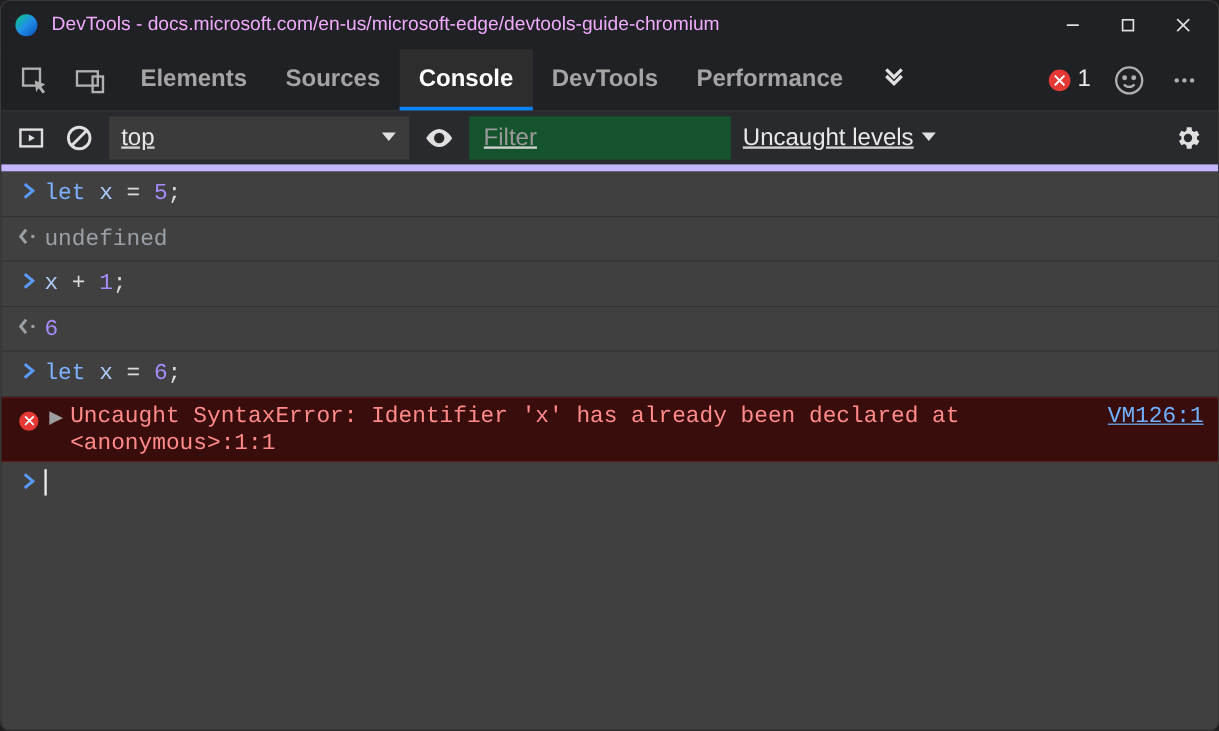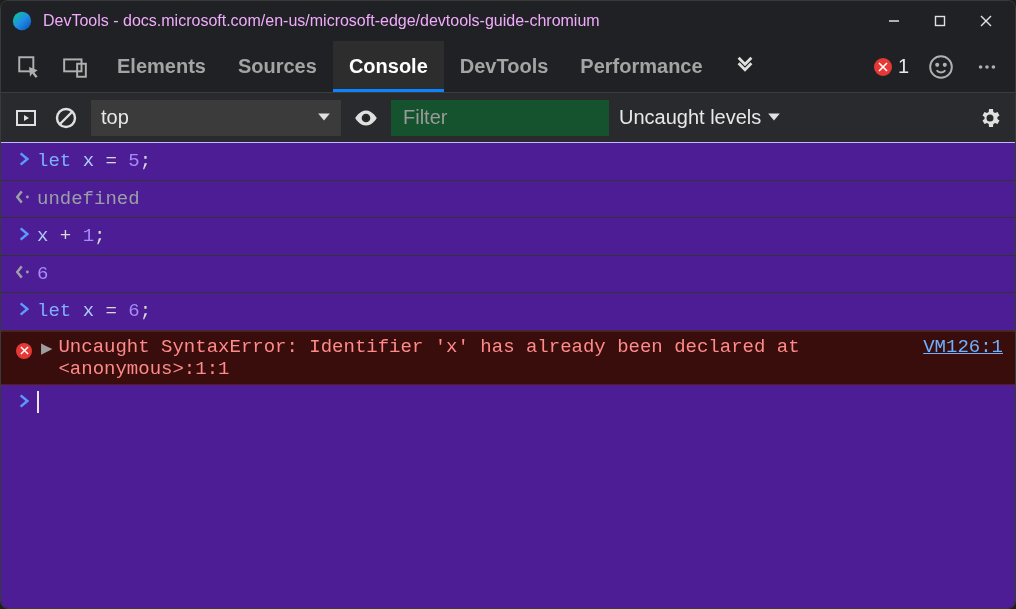--- a/index.html
+++ b/index.html
@@ -69,23 +69,23 @@
     width: 18px; height: 18px; border-radius: 50%;
     background: #e53935; display: flex; align-items: center; justify-content: center;
   }
   .err-badge .dot svg { width: 10px; height: 10px; }
   .smile { width: 26px; height: 26px; }
 
   
   .toolbar {
     height: 50px;
     background: #292a2d;
-    border-bottom: 1px solid #c4b5fd;
+    border-bottom: 6px solid #c4b5fd;
     display: flex; align-items: center;
-    padding: 0 10px; gap: 10px;
+    padding: 0 10px; gap: 10px; text-decoration: underline;
   }
   .tool-icon {
     width: 30px; height: 30px;
     display: flex; align-items: center; justify-content: center;
     cursor: pointer;
   }
   .ctx-select {
     background: #3b3b3b; color: #e8e8e8;
     height: 36px; width: 250px;
     display: flex; align-items: center; justify-content: space-between;
@@ -98,21 +98,21 @@
   }
   .filter-input::placeholder { color: #9a9a9a; }
   .levels {
     color: #e8e8e8; font-size: 20px;
     display: flex; align-items: center; gap: 6px; cursor: pointer;
   }
   .tool-spacer { flex: 1; }
 
   
   .console-body {
-    flex: 1; background: #4c1d95;
+    flex: 1; background: #404040;
     font-family: Consolas, "Courier New", monospace;
     font-size: 19px; overflow: auto;
   }
   .row {
     display: flex; align-items: flex-start;
     padding: 4px 12px 4px 10px;
     border-bottom: 1px solid #323232;
     min-height: 30px;
   }
   .gutter { width: 26px; flex-shrink: 0; display: flex; justify-content: center; padding-top: 3px; }

